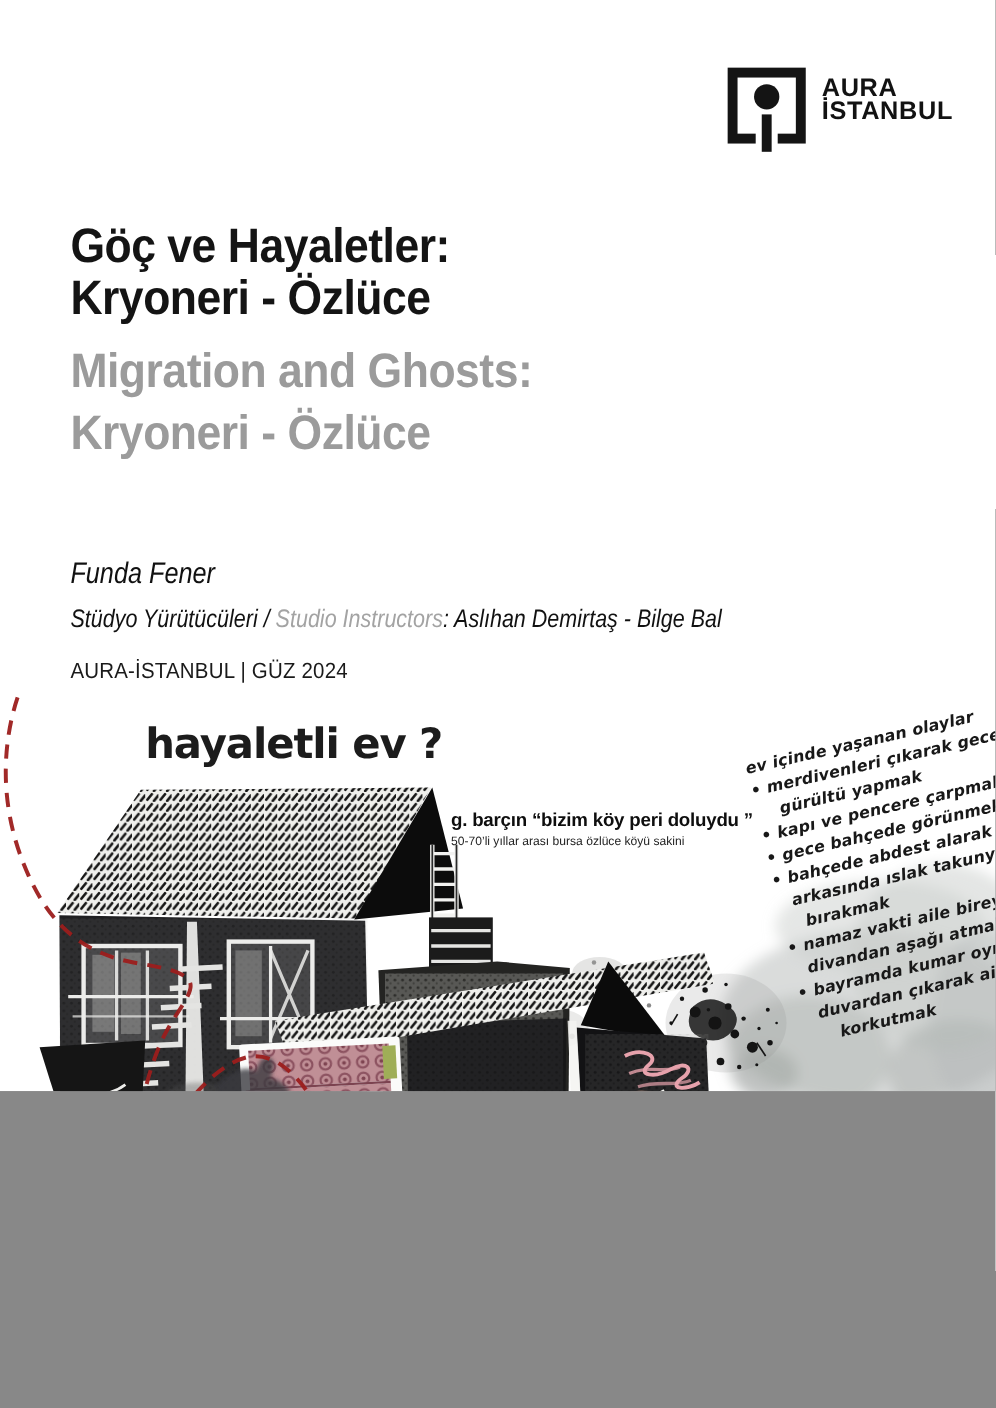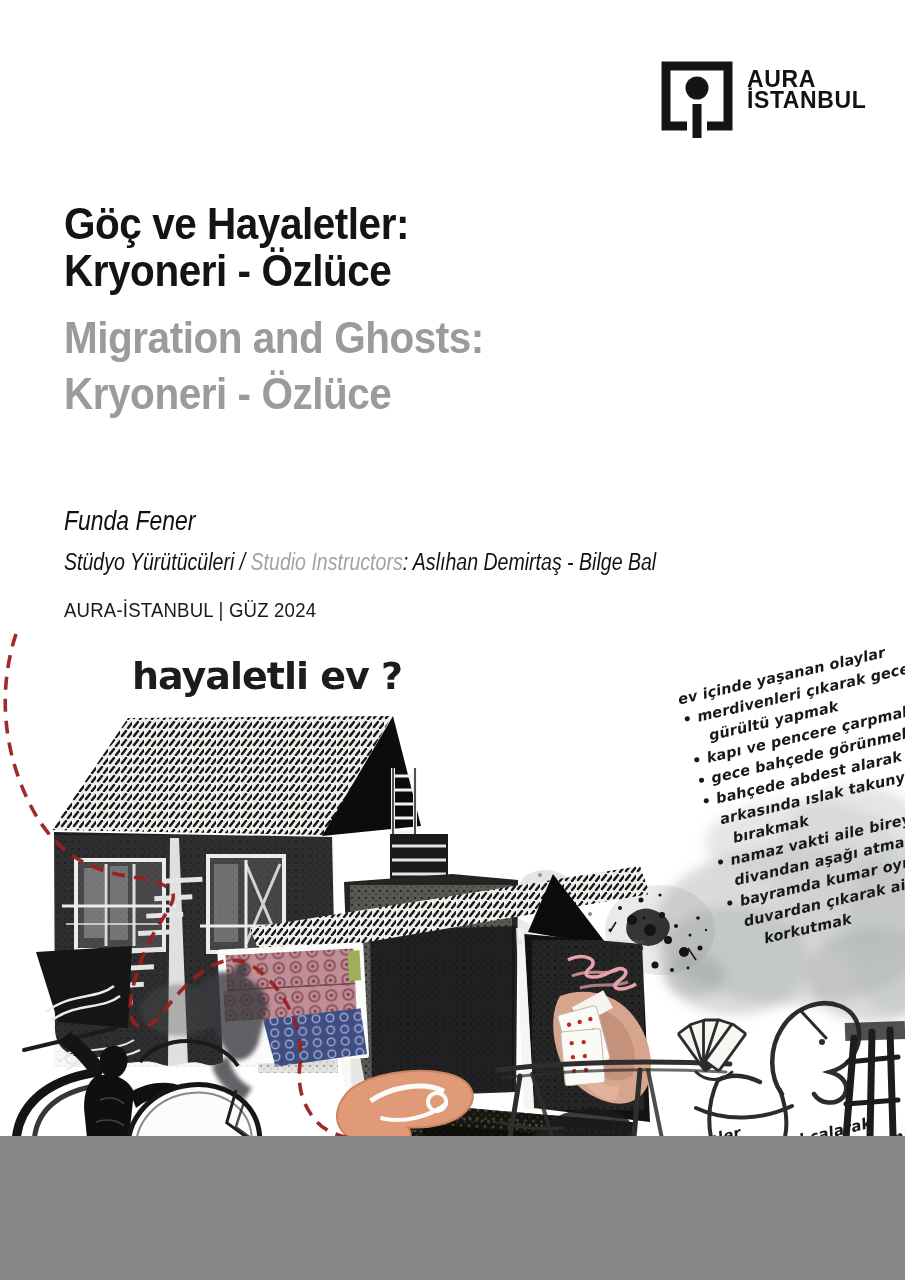--- a/index.html
+++ b/index.html
@@ -1,16 +1,16 @@
 <!DOCTYPE html>
 <html><head>
 <meta charset="utf-8">
 <style>
   html,body{margin:0;padding:0;background:#888;}
-  .page{position:relative;width:905px;height:1136px;background:#ffffff;overflow:hidden;
+  .page{position:relative;width:905px;height:992px;background:#ffffff;overflow:hidden;
         font-family:"Liberation Sans",sans-serif;color:#161616;margin:0 auto;}
   
   .logo{position:absolute;left:660px;top:60px;display:flex;gap:11px;}
   .logo-word{margin-top:9px;font-weight:700;font-size:23px;line-height:20.5px;
              letter-spacing:.6px;color:#121212;white-space:nowrap;}
   
   .title{position:absolute;left:64px;top:200px;font-weight:700;font-size:44px;
          letter-spacing:-.5px;transform:scaleX(.92);transform-origin:0 0;white-space:nowrap;}
   .title .tr{line-height:47px;color:#141414;}
   .title .en{margin-top:16px;line-height:56px;color:#9b9b9b;}
@@ -378,20 +378,24 @@
       </g>
 
       <path d="M16,4 C4,40 -4,100 26,166 C52,224 90,240 127,246 C151,250 170,254 173,264
                C176,274 158,292 146,318 C133,350 126,378 133,391 C138,400 150,398 160,386
                C173,369 198,337 225,331 C247,326 267,344 282,366 C295,386 303,410 300,434
                C297,458 303,476 317,492 C332,508 359,511 390,512" fill="none" stroke="#9c1e1c" stroke-width="3.6" stroke-dasharray="13 9" opacity=".95"></path>
     </svg>
 
     <div class="caption">hayaletli ev ?</div>
 
+    <div class="quote">
+      <div class="quote-main">g. barçın “bizim köy peri doluydu ”</div>
+      <div class="quote-sub">50-70’li yıllar arası bursa özlüce köyü sakini</div>
+    </div>
 
     <div class="notes-top">
       <div class="hl">ev içinde yaşanan olaylar</div>
       <div class="hl">• merdivenleri çıkarak gece</div>
       <div class="hl i2">gürültü yapmak</div>
       <div class="hl">• kapı ve pencere çarpmak</div>
       <div class="hl">• gece bahçede görünmek</div>
       <div class="hl">• bahçede abdest alarak</div>
       <div class="hl i1">arkasında ıslak takunya</div>
       <div class="hl i2">bırakmak</div>

